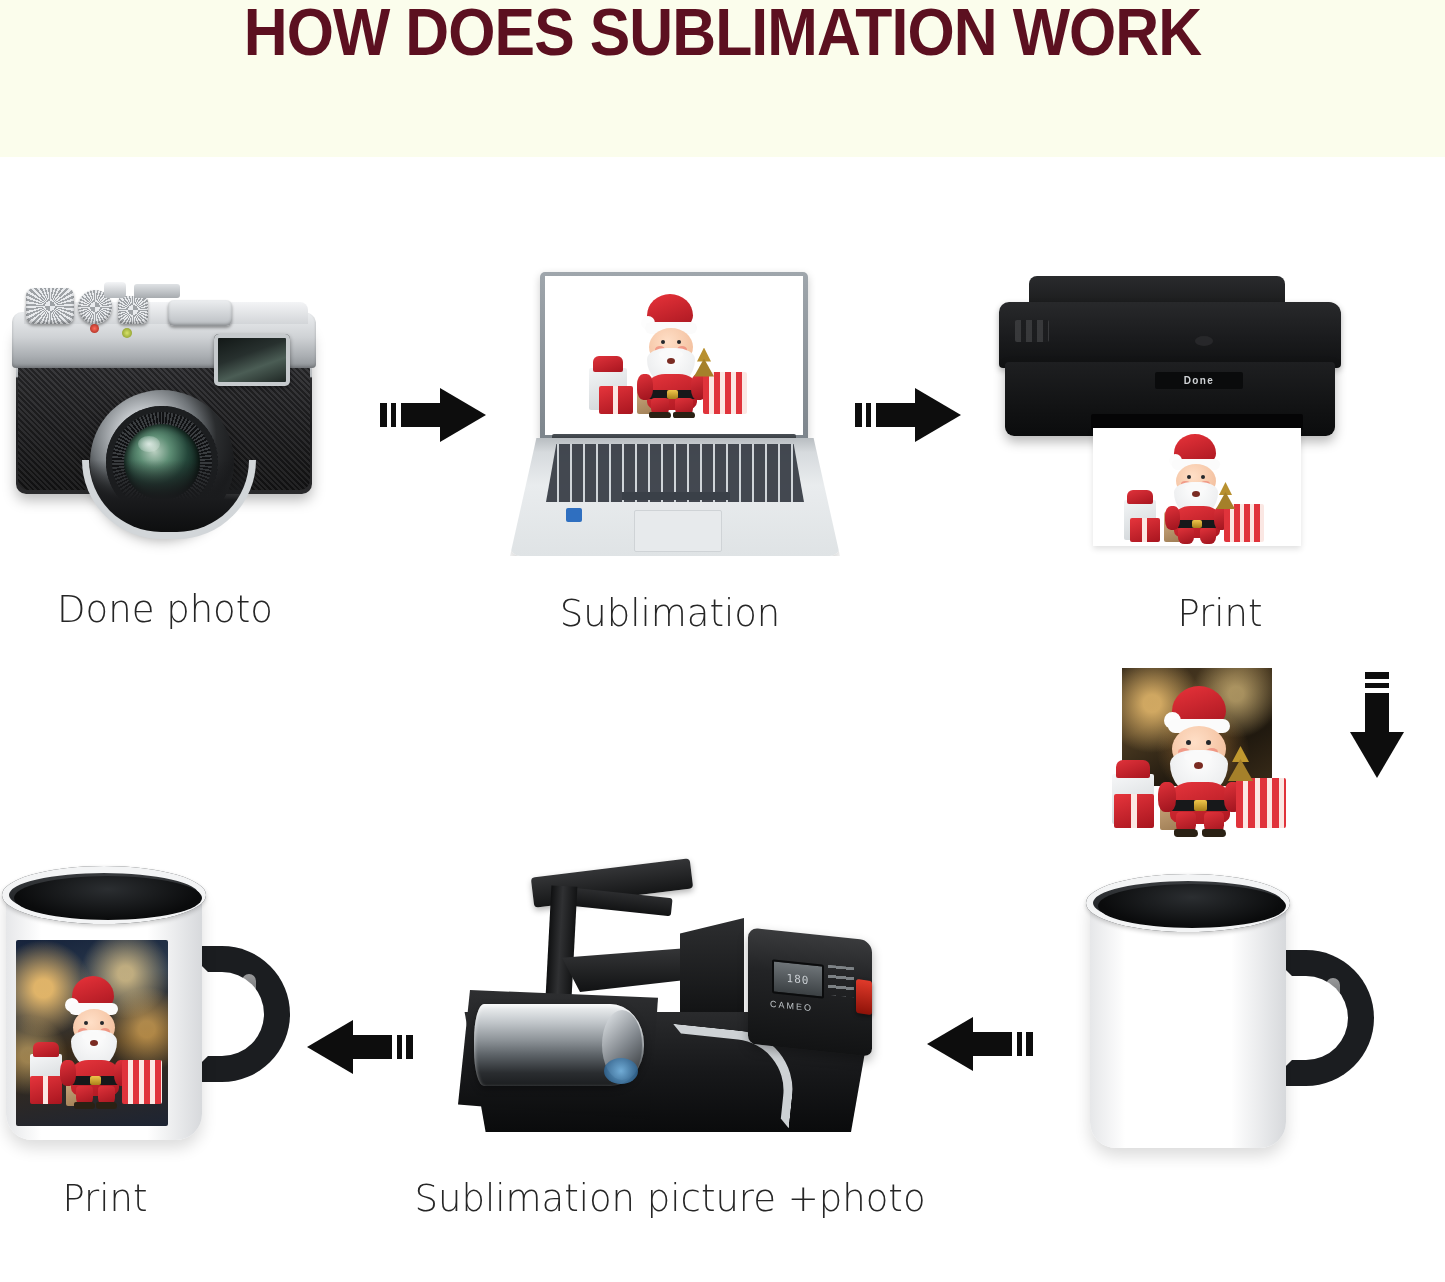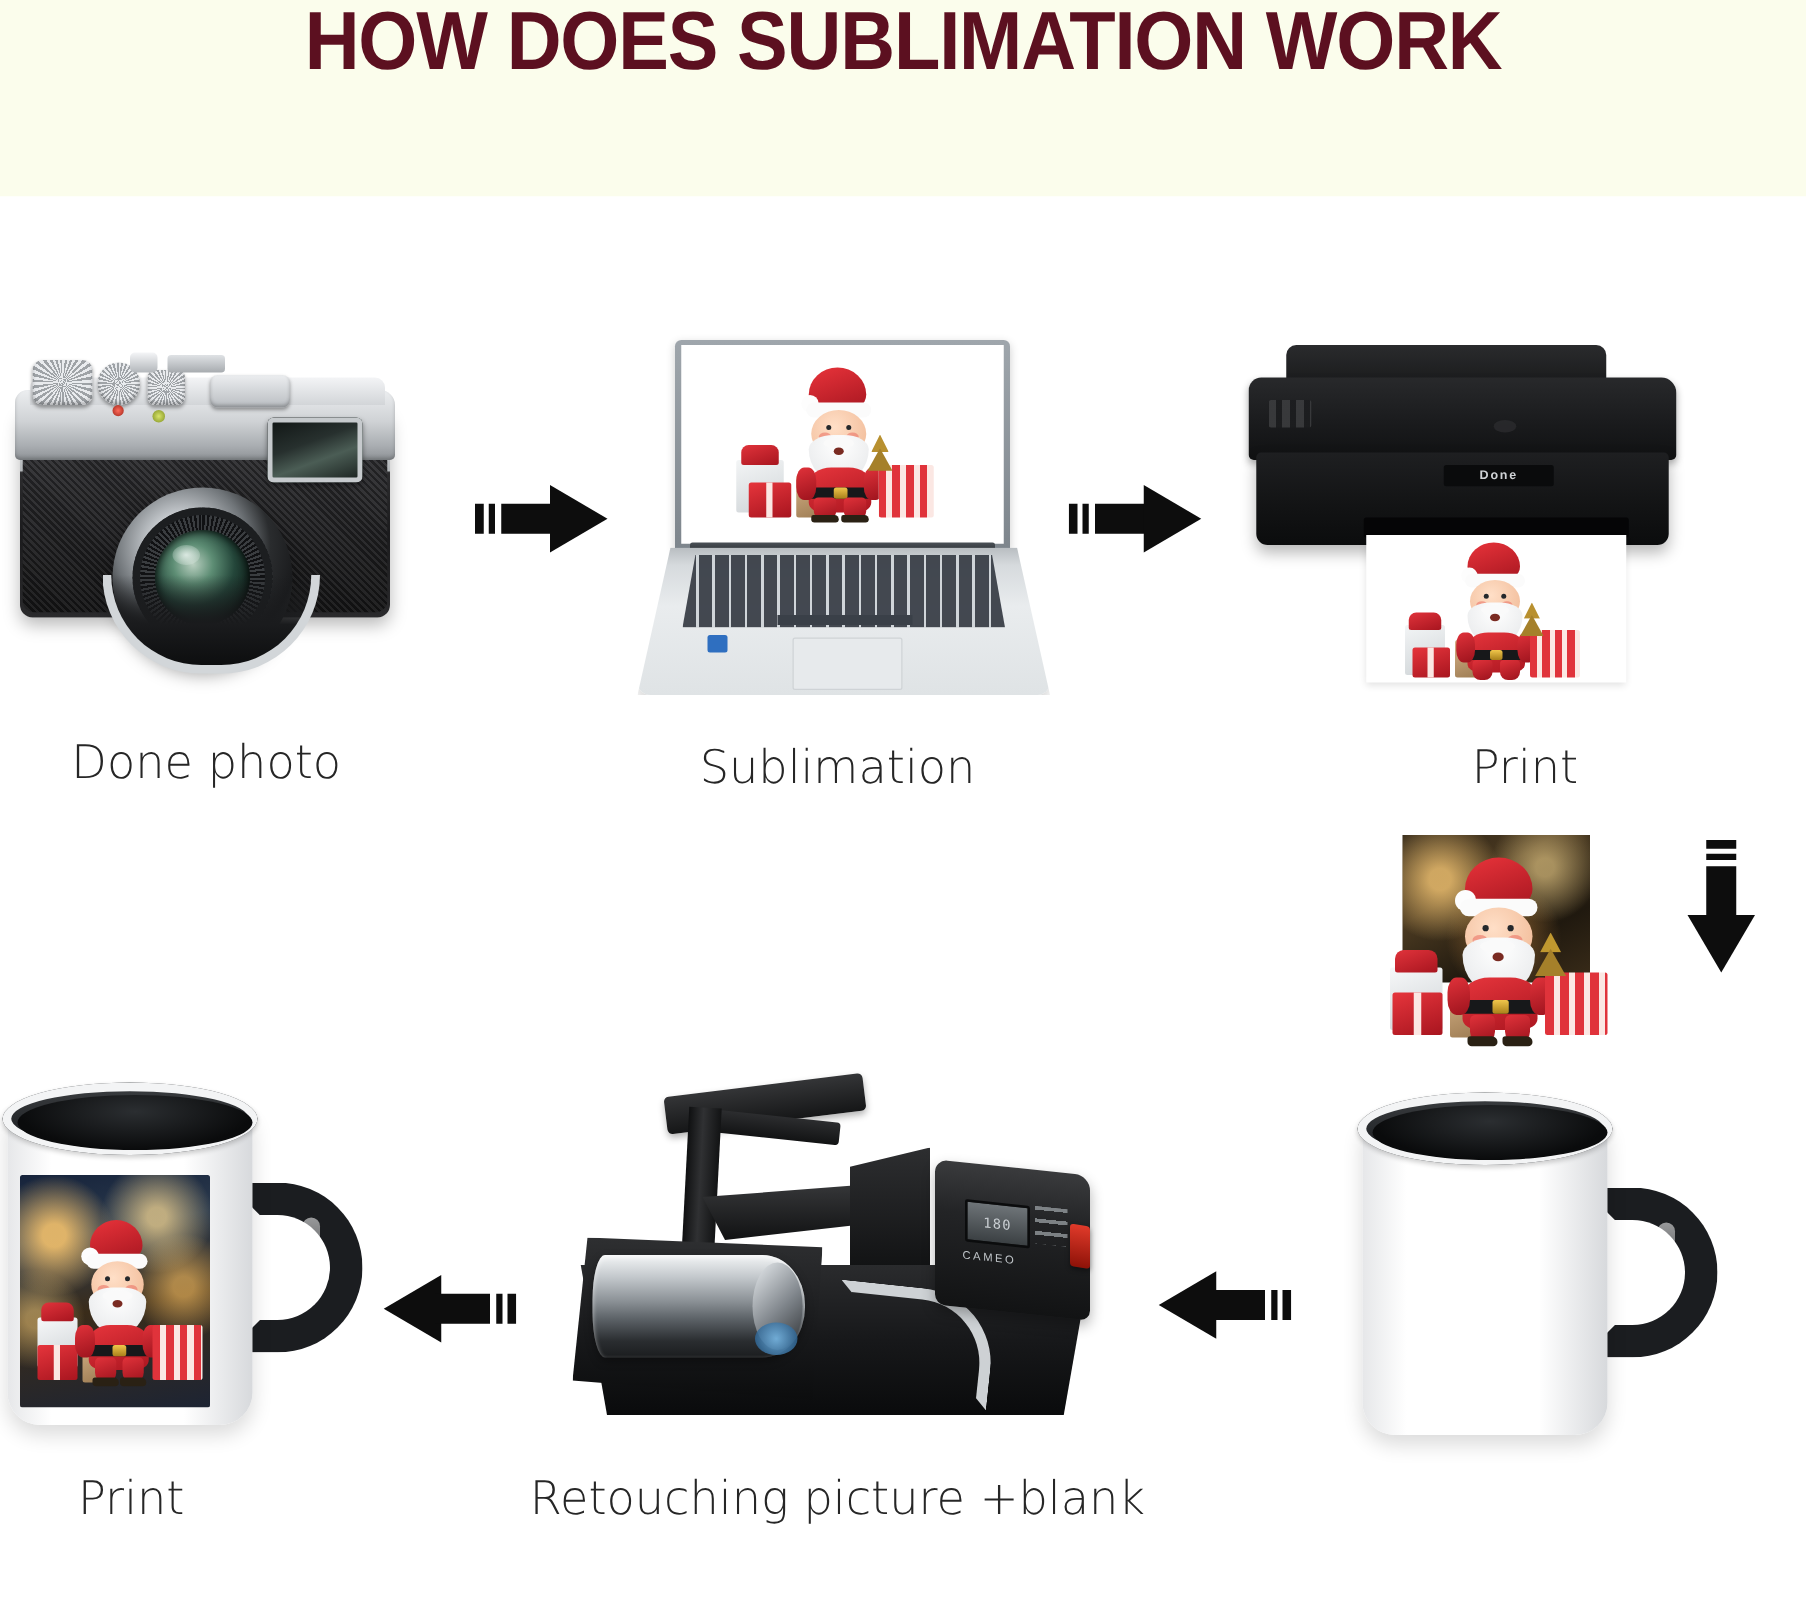--- a/index.html
+++ b/index.html
@@ -669,21 +669,21 @@
     <div class="pz-heater"></div>
     <div class="pz-heater-edge"></div>
     <div class="pz-blue"></div>
     <div class="pz-chrome-pipe"></div>
     <div class="pz-ctrl"></div>
     <div class="pz-display">180</div>
     <div class="pz-leds"></div>
     <div class="pz-brandtxt">CAMEO</div>
     <div class="pz-switch"></div>
   </div>
-  <div class="label" id="lbl-sp-blank">Retouching picture +blank</div>
+  <div class="label" id="lbl-sp-blank">Sublimation picture +photo</div>
 
   <div class="arrow" style="left:305px;top:1018px;">
     <svg width="108" height="58" viewBox="0 0 108 58">
       <g fill="#0d0d0d">
         <path d="M2 29 L48 2 L48 56 Z"></path>
         <rect x="43" y="17" width="44" height="24"></rect>
         <rect x="92" y="17" width="5" height="24"></rect>
         <rect x="101" y="17" width="7" height="24"></rect>
       </g>
     </svg>

